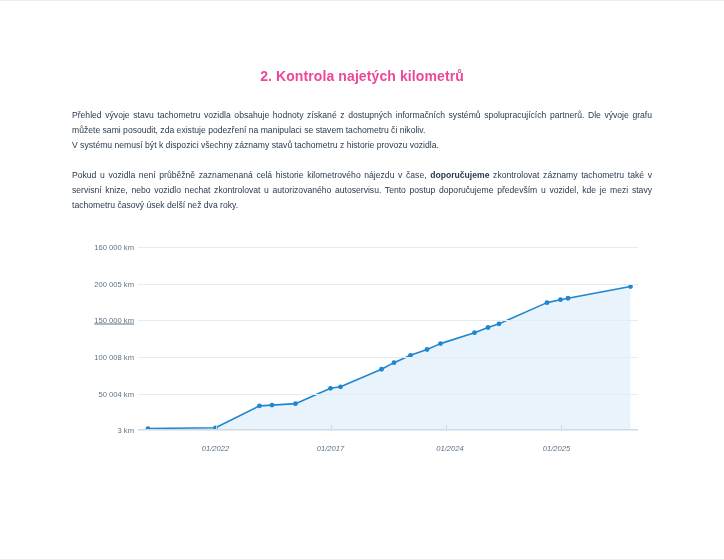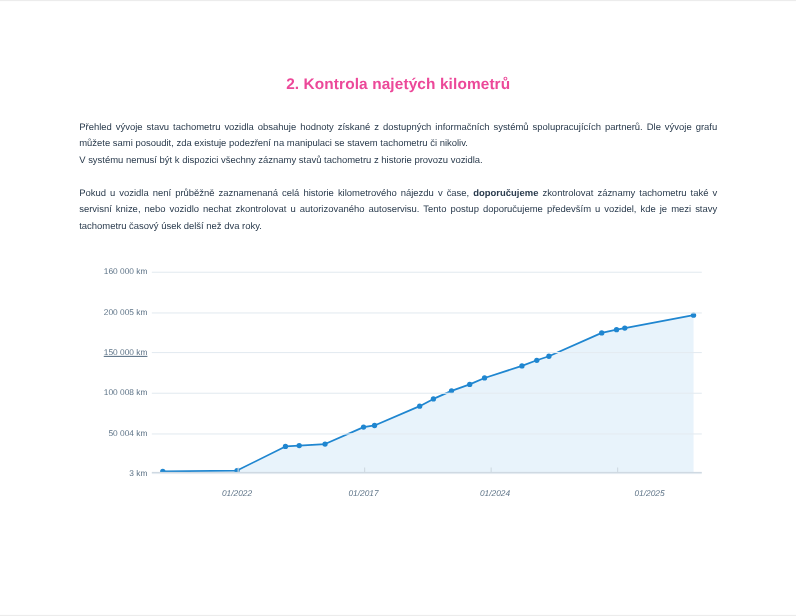--- a/index.html
+++ b/index.html
@@ -177,18 +177,18 @@
         <div class="grid-line" style="top: 0px;"></div>
         <div class="x-tick" style="left: 77.5px; bottom: 0px; height: 5px;"></div>
         <div class="x-tick" style="left: 192.5px; bottom: 0px; height: 5px;"></div>
         <div class="x-tick" style="left: 307.5px; bottom: 0px; height: 5px;"></div>
         <div class="x-tick" style="left: 422.5px; bottom: 0px; height: 5px;"></div>
       </div>
     <div class="x-labels">
         <div class="x-label" style="left: 77.5px; top: 6px;">01/2022</div>
         <div class="x-label" style="left: 192.5px; top: 6px;">01/2017</div>
         <div class="x-label" style="left: 300px; top: 6px; margin-left: 12px;">01/2024</div>
-        <div class="x-label" style="left: 432px; top: 6px; padding-left: 41px;">01/2025</div>
+        <div class="x-label" style="left: 398px; top: 6px; padding-left: 41px;">01/2025</div>
       </div>
   </div>
 
   <div class="divider-bottom"></div>
 </div>
 
 </body></html>

